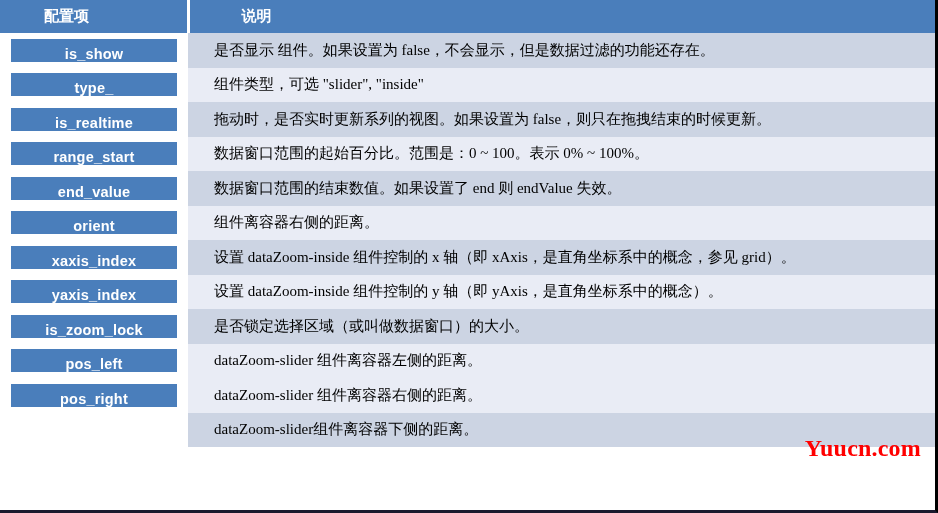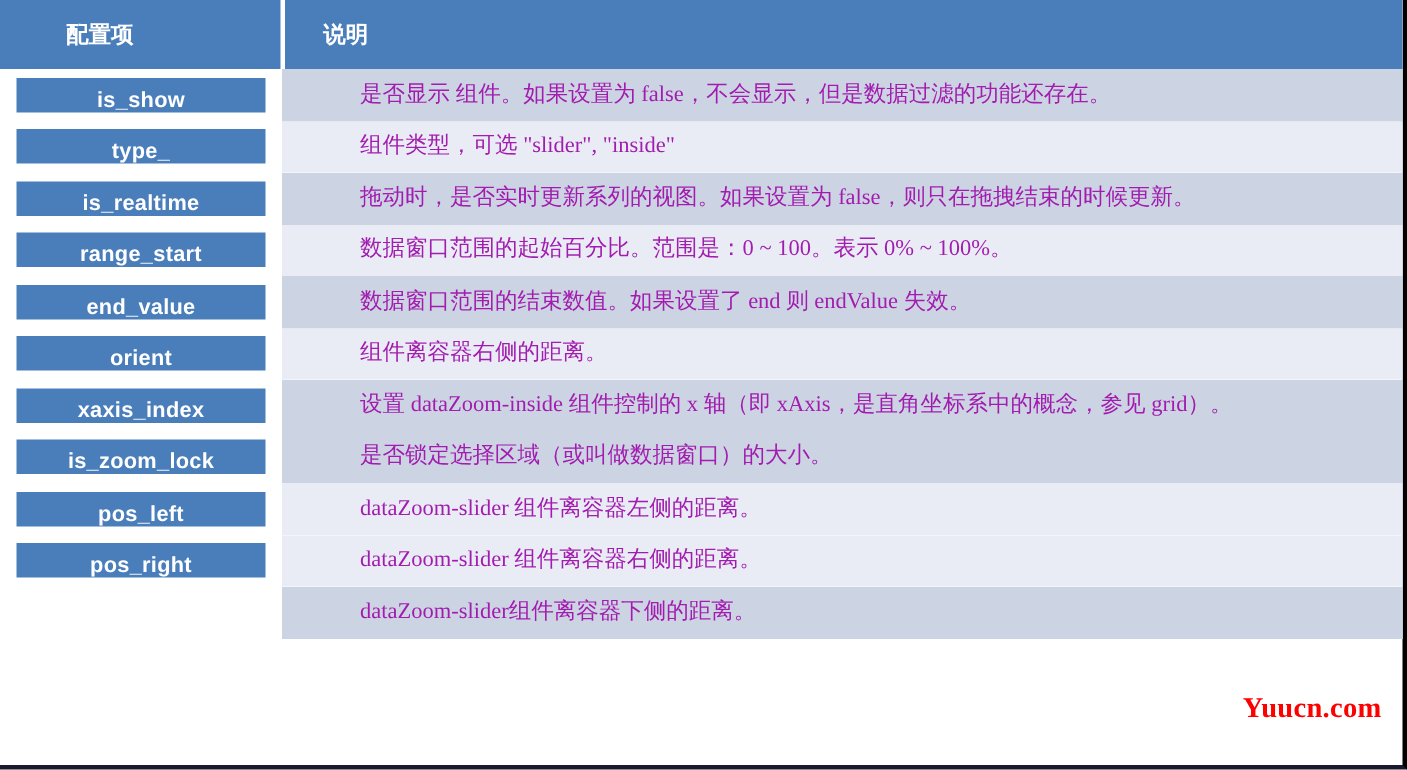--- a/index.html
+++ b/index.html
@@ -28,39 +28,39 @@
     width: 935px;
     border-collapse: collapse;
     table-layout: fixed;
     background: #ffffff;
   }
 
   table.cfg-table col.c-key { width: 188px; }
   table.cfg-table col.c-desc { width: 747px; }
 
   
-  tr.head-row { height: 46px; border-radius: 14px; }
+  tr.head-row { height: 33px; border-radius: 14px; }
 
   tr.head-row th {
     background: #4a7ebb;
     color: #ffffff;
     font-weight: bold;
     font-size: 15px;
     padding: 0;
     margin: 0;
     text-align: left;
     vertical-align: middle;
     border: 0;
   }
   tr.head-row th.h-key {
     padding-left: 44px;
     border-right: 3px solid #ffffff;
   }
   tr.head-row th.h-desc {
-    padding-left: 26px;
+    padding-left: 52px;
     font-family: Liberation Serif, serif;
   }
 
   
   tr.data-row { height: 34.5px; }
 
   td.key-cell {
     padding: 0;
     margin: 0;
     background: #ffffff;
@@ -75,44 +75,44 @@
     line-height: 31px;
     height: 23px;
     margin: 1.5px 11px 1.5px 11px;
     text-align: center;
     letter-spacing: 0.2px;
     white-space: nowrap;
     overflow: hidden;
   }
 
   td.desc-cell {
-    padding: 0 0 0 52px;
+    padding: 0 0 0 26px;
     margin: 0;
     font-size: 15px;
-    color: #a21caf;
+    color: #000000;
     font-family: "Liberation Serif", "DejaVu Serif", serif;
     vertical-align: middle;
     line-height: 1.25;
     white-space: nowrap;
     overflow: hidden;
     border: 0;
     position: relative;
   }
 
   tr.shade-a td.desc-cell { background: #ccd4e3; }
   tr.shade-b td.desc-cell { background: #e9ecf5; }
 
   
   .watermark {
     position: absolute;
     right: 14px;
-    top: 462px;
+    top: 435px;
     color: #ff0000;
     font-family: "Liberation Serif", "DejaVu Serif", serif;
-    font-size: 19px;
+    font-size: 24px;
     font-weight: bold;
     letter-spacing: 0.2px;
     white-space: nowrap;
   }
 </style>
 </head>
 <body>
 
 <div id="doc">
 
@@ -163,20 +163,26 @@
             <div class="key-pill">orient</div>
           </td>
           <td class="desc-cell">组件离容器右侧的距离。</td>
         </tr>
         <tr class="data-row shade-a">
           <td class="key-cell">
             <div class="key-pill">xaxis_index</div>
           </td>
           <td class="desc-cell">设置 dataZoom-inside 组件控制的 x 轴（即 xAxis，是直角坐标系中的概念，参见 grid）。</td>
         </tr>
+        <tr class="data-row shade-b">
+          <td class="key-cell">
+            <div class="key-pill">yaxis_index</div>
+          </td>
+          <td class="desc-cell">设置 dataZoom-inside 组件控制的 y 轴（即 yAxis，是直角坐标系中的概念）。</td>
+        </tr>
         <tr class="data-row shade-a">
           <td class="key-cell">
             <div class="key-pill">is_zoom_lock</div>
           </td>
           <td class="desc-cell">是否锁定选择区域（或叫做数据窗口）的大小。</td>
         </tr>
         <tr class="data-row shade-b">
           <td class="key-cell">
             <div class="key-pill">pos_left</div>
           </td>

